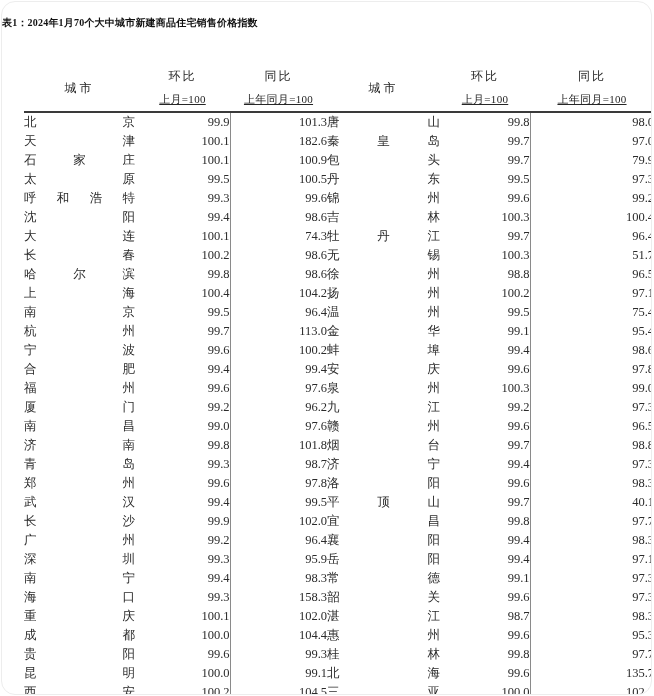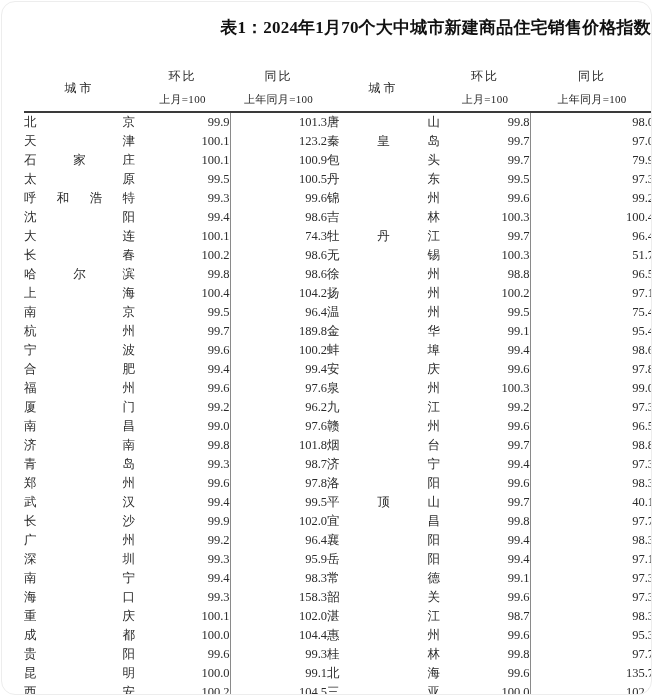--- a/index.html
+++ b/index.html
@@ -21,22 +21,22 @@
     top: 1px;
     width: 651px;
     height: 694px;
     border: 1px solid #ededed;
     border-radius: 14px;
     box-sizing: border-box;
     background: #fff;
     overflow: hidden;
   }
   .doc-title {
-    text-align: right;
-    font-size: 17px;
+    text-align: left;
+    font-size: 10px;
     font-weight: bold;
     letter-spacing: 0.2px;
     margin: 14px 0 0 0;
     color: #111;
     white-space: nowrap;
   }
   .table-wrap {
     position: absolute;
     left: 22px;
     top: 63px;
@@ -79,20 +79,21 @@
     height: 23px;
     border-bottom: 1px solid #6d6d6d;
     border-right: 1.5px solid #444;
     letter-spacing: 2px;
   }
   th.hsub {
     height: 23px;
     border-right: 1.5px solid #444;
     font-size: 11px;
     letter-spacing: 0.3px;
+    text-decoration: underline;
   }
   th.no-right { border-right: 0 !important; }
 
   td.city {
     text-align: center;
     border-right: 1.5px solid #444;
     height: 19px;
     color: #2b2b2b;
     font-size: 12.5px;
     padding: 0 14px;
@@ -169,21 +170,21 @@
             <td class="num edge">98.0</td>
           </tr>
           <tr>
             <td class="city">
               <span class="cname">
                 <span>天</span>
                 <span>津</span>
               </span>
             </td>
             <td class="num thin">100.1</td>
-            <td class="num">123.2</td>
+            <td class="num">182.6</td>
             <td class="city">
               <span class="cname">
                 <span>秦</span>
                 <span>皇</span>
                 <span>岛</span>
               </span>
             </td>
             <td class="num thin">99.7</td>
             <td class="num edge">97.0</td>
           </tr>
@@ -355,21 +356,21 @@
             <td class="num edge">75.4</td>
           </tr>
           <tr>
             <td class="city">
               <span class="cname">
                 <span>杭</span>
                 <span>州</span>
               </span>
             </td>
             <td class="num thin">99.7</td>
-            <td class="num">189.8</td>
+            <td class="num">113.0</td>
             <td class="city">
               <span class="cname">
                 <span>金</span>
                 <span>华</span>
               </span>
             </td>
             <td class="num thin">99.1</td>
             <td class="num edge">95.4</td>
           </tr>
           <tr>

